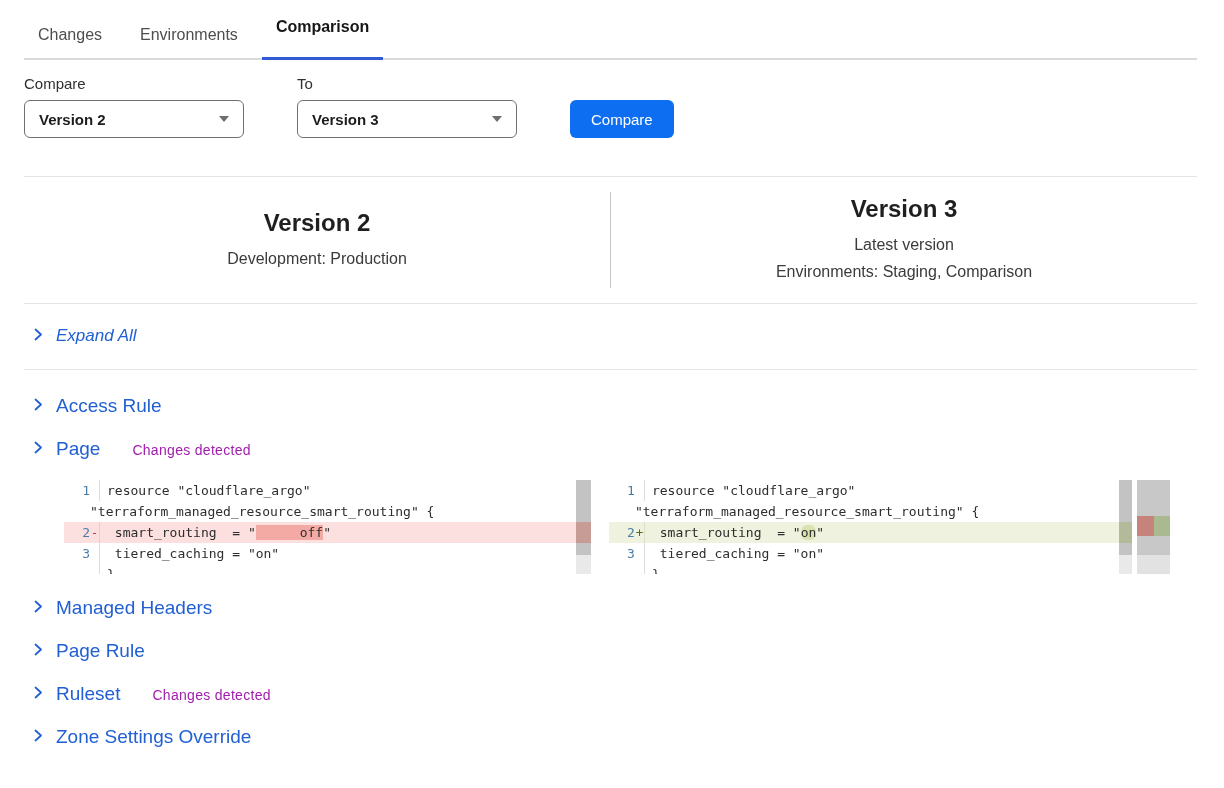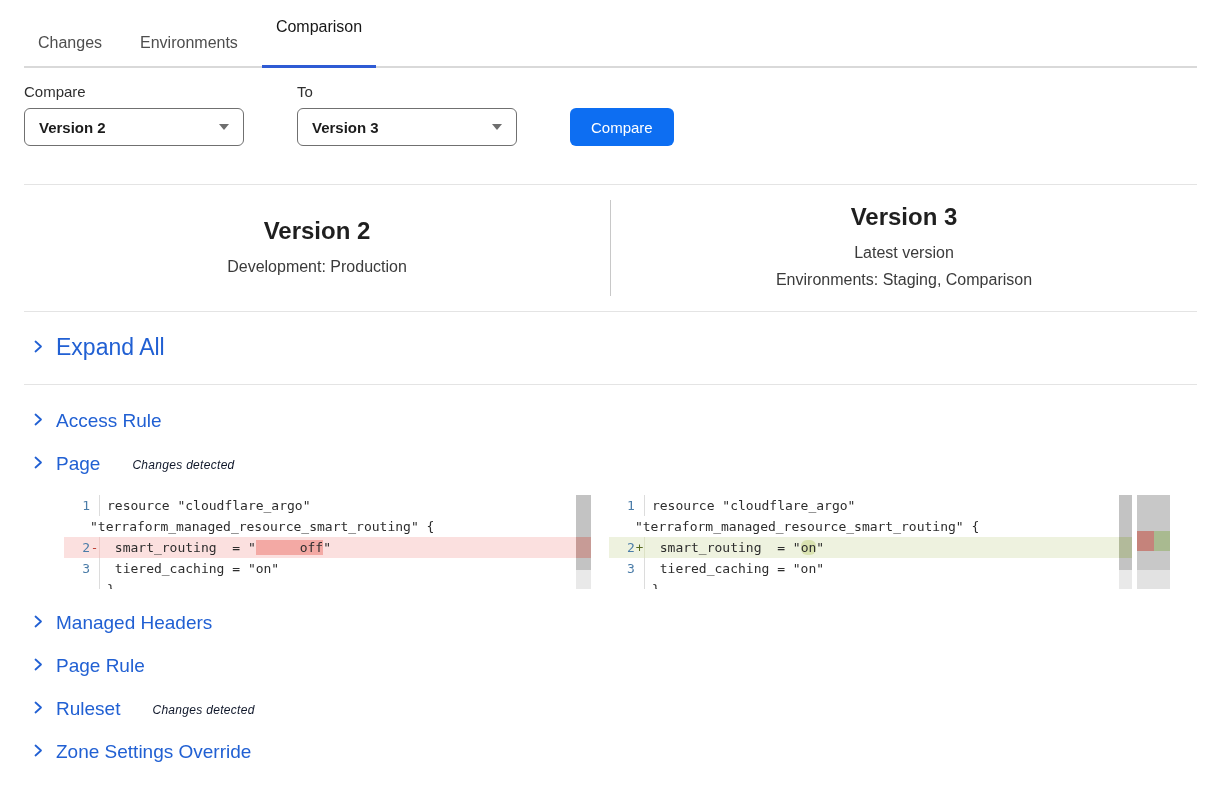--- a/index.html
+++ b/index.html
@@ -22,24 +22,24 @@
   .tab {
     font-size:16px;
     color:#4e4e4e;
     padding:18px 14px 14px 14px;
     margin-right:10px;
     cursor:pointer;
     white-space:nowrap;
   }
   .tab.active {
     color:#161616;
-    font-weight:400;
+    font-weight:700;
     border-bottom:3px solid var(--tab_underline,#2f5bd4);
     margin-bottom:-2px;
-    padding-bottom:29px;
+    padding-bottom:21px;
   }
 
   
   .controls {
     margin:15px 27px 0 24px;
     display:flex;
     align-items:flex-end;
     gap:16px;
   }
   .ctrl-group { margin-right:37px; }
@@ -88,37 +88,36 @@
   
   .expand-row {
     margin:0 27px 0 24px;
     border-bottom:1px solid #e4e4e4;
     padding:22px 0 23px 8px;
     display:flex; align-items:center;
     cursor:pointer;
   }
   .link-blue { color:var(--link_blue,#2160d3); }
   .chev { display:inline-block; margin-right:12px; flex:none; }
-  .expand-label { font-size:23px; color:var(--link_blue,#2160d3); }
+  .expand-label { font-size:17px; color:var(--link_blue,#2160d3);font-style:italic; }
 
   
   .sections { margin:14px 27px 0 24px; }
   .section-row {
     display:flex; align-items:center;
     height:43px;
     padding-left:8px;
     cursor:pointer;
   }
   .section-label { font-size:19px; color:var(--link_blue,#2160d3); }
   .section-badge {
-    font-size:12px; color:#0f172a;
+    font-size:14px; color:#a21caf;
     letter-spacing:.3px;
     margin-left:32px;
     padding-top:3px;
-    font-style:italic;
   }
 
   
   .diff-wrap {
     display:flex;
     margin:10px 27px 12px 40px;
     height:94px;
   }
   .diff-panel {
     position:relative;

